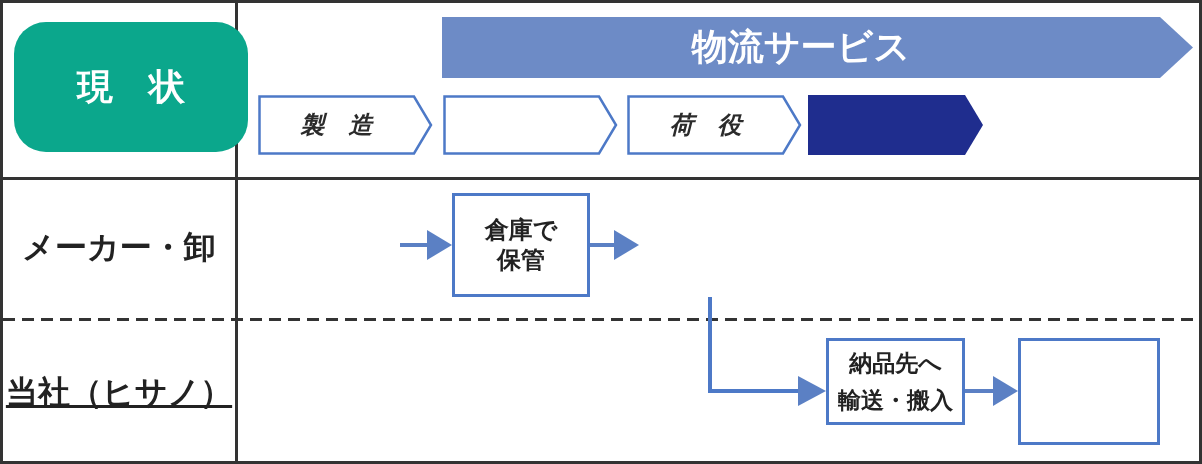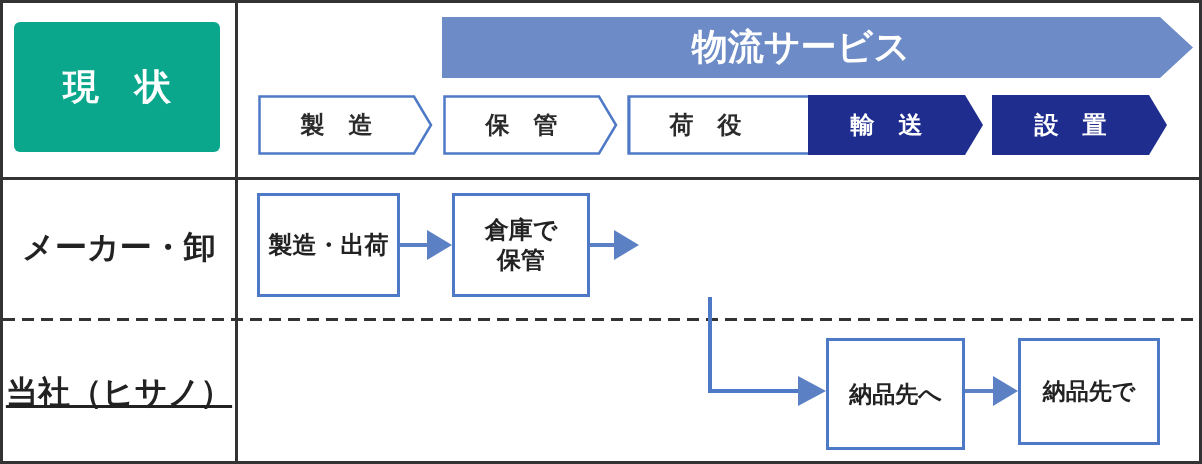--- a/index.html
+++ b/index.html
@@ -14,65 +14,65 @@
   }
   
   .v-divider{position:absolute;left:232px;top:0;width:3px;height:100%;background:var(--line);}
   .h-divider-solid{position:absolute;left:0;top:174px;width:100%;height:3px;background:var(--line);}
   .h-divider-dashed{
     position:absolute;left:0;top:315px;width:100%;height:3px;
     background:repeating-linear-gradient(90deg,var(--line) 0 12px,transparent 12px 19px);
   }
   
   .status-badge{
-    position:absolute;left:11px;top:19px;width:206px;height:130px;
-    background:var(--teal);border-radius:6px;
+    position:absolute;left:11px;top:19px;width:234px;height:130px;
+    background:var(--teal);border-radius:32px;
     display:flex;align-items:center;justify-content:center;
     color:#fff;font-size:36px;font-weight:bold;
   }
   .banner{position:absolute;left:439px;top:14px;width:751px;height:61px;}
   .banner svg{position:absolute;left:0;top:0;width:100%;height:100%;}
   .banner polygon{fill:var(--banner);}
   .banner .banner-label{
     position:absolute;left:0;top:0;width:718px;height:100%;
     display:flex;align-items:center;justify-content:center;
     color:#fff;font-size:36px;font-weight:bold;
   }
   .chevron{position:absolute;top:92px;width:175px;height:60px;}
   .chevron svg{position:absolute;left:0;top:0;width:100%;height:100%;}
   .chevron.light polygon{fill:#fff;stroke:var(--box-border);stroke-width:2.5;}
   .chevron.dark polygon{fill:var(--navy);}
   .chevron .chev-label{
     position:absolute;left:0;top:0;width:157px;height:100%;
     display:flex;align-items:center;justify-content:center;
-    font-size:24px;font-weight:bold;
+    font-size:24px;font-weight:bold;font-style:italic;
   }
   .chevron.light .chev-label{color:#2b2b2b;}
   .chevron.dark .chev-label{color:#fff;}
-  .chev-1{left:255px;} .chev-2{left:440px;} .chev-3{left:624px;padding-left:48px;}
+  .chev-1{left:255px;} .chev-2{left:440px;} .chev-3{left:624px;}
   .chev-4{left:805px;} .chev-5{left:989px;}
   
   .row-label{
     position:absolute;left:0;width:232px;
     display:flex;align-items:center;justify-content:center;
     font-size:32px;font-weight:bold;color:var(--text);
   }
   .row-label.maker{top:174px;height:141px;}
   .row-label.company{top:318px;height:143px;text-decoration:underline;}
   
   .flow-box{
     position:absolute;
     box-sizing:border-box;border:3px solid var(--box-border);background:#fff;
     display:flex;flex-direction:column;align-items:center;justify-content:center;
     font-size:24px;font-weight:bold;color:#222;line-height:1.25;text-align:center;
   }
   .box-1{left:254px;top:190px;width:143px;height:104px;}
   .box-2{left:449px;top:190px;width:138px;height:104px;}
   .box-3{left:636px;top:190px;width:143px;height:104px;}
-  .box-4{left:823px;top:335px;width:139px;height:112px;font-size:23px;gap:8px;}
+  .box-4{left:823px;top:335px;width:139px;height:87px;font-size:23px;gap:8px;}
   .box-5{left:1015px;top:335px;width:142px;height:107px;font-size:23px;}
   
   .flow-arrow{position:absolute;height:36px;}
   .flow-arrow svg{width:100%;height:100%;display:block;}
   .flow-arrow line{stroke:var(--arrow);stroke-width:4;}
   .flow-arrow polygon{fill:var(--arrow);}
   .arrow-1{left:397px;top:224px;width:52px;}
   .arrow-2{left:587px;top:224px;width:49px;}
   .arrow-3{left:962px;top:370px;width:53px;}
   
@@ -107,46 +107,35 @@
   <div class="chevron light chev-1">
     <svg viewBox="0 0 175 60" preserveAspectRatio="none">
       <polygon points="1.5,1.5 156,1.5 173,30 156,58.5 1.5,58.5"></polygon>
     </svg>
     <span class="chev-label">製　造</span>
   </div>
   <div class="chevron light chev-2">
     <svg viewBox="0 0 175 60" preserveAspectRatio="none">
       <polygon points="1.5,1.5 156,1.5 173,30 156,58.5 1.5,58.5"></polygon>
     </svg>
-    <span class="chev-label">保　管</span>
   </div>
   <div class="chevron light chev-3">
     <svg viewBox="0 0 175 60" preserveAspectRatio="none">
       <polygon points="1.5,1.5 156,1.5 173,30 156,58.5 1.5,58.5"></polygon>
     </svg>
     <span class="chev-label">荷　役</span>
   </div>
   <div class="chevron dark chev-4">
     <svg viewBox="0 0 175 60" preserveAspectRatio="none">
       <polygon points="0,0 157,0 175,30 157,60 0,60"></polygon>
     </svg>
-    <span class="chev-label">輸　送</span>
-  </div>
-  <div class="chevron dark chev-5">
-    <svg viewBox="0 0 175 60" preserveAspectRatio="none">
-      <polygon points="0,0 157,0 175,30 157,60 0,60"></polygon>
-    </svg>
-    <span class="chev-label">設　置</span>
   </div>
 
   <div class="row-label maker">メーカー・卸</div>
 
-  <div class="flow-box box-1">
-    <span>製造・出荷</span>
-  </div>
   <div class="flow-arrow arrow-1">
     <svg viewBox="0 0 52 36" preserveAspectRatio="none">
       <line x1="0" y1="18" x2="32" y2="18"></line>
       <polygon points="27,3 52,18 27,33"></polygon>
     </svg>
   </div>
   <div class="flow-box box-2">
     <span>倉庫で</span>
     <span>保管</span>
   </div>
@@ -158,24 +147,24 @@
   </div>
 
   <div class="conn-v"></div>
   <div class="conn-h"></div>
   <div class="conn-head"></div>
 
   <div class="row-label company">当社（ヒサノ）</div>
 
   <div class="flow-box box-4">
     <span>納品先へ</span>
+    <span>輸送・搬入</span>
   </div>
   <div class="flow-arrow arrow-3">
     <svg viewBox="0 0 53 36" preserveAspectRatio="none">
       <line x1="0" y1="18" x2="33" y2="18"></line>
       <polygon points="28,3 53,18 28,33"></polygon>
     </svg>
   </div>
   <div class="flow-box box-5">
-    <span>納品先で</span>
   </div>
 
 </div>
 
 </body></html>

